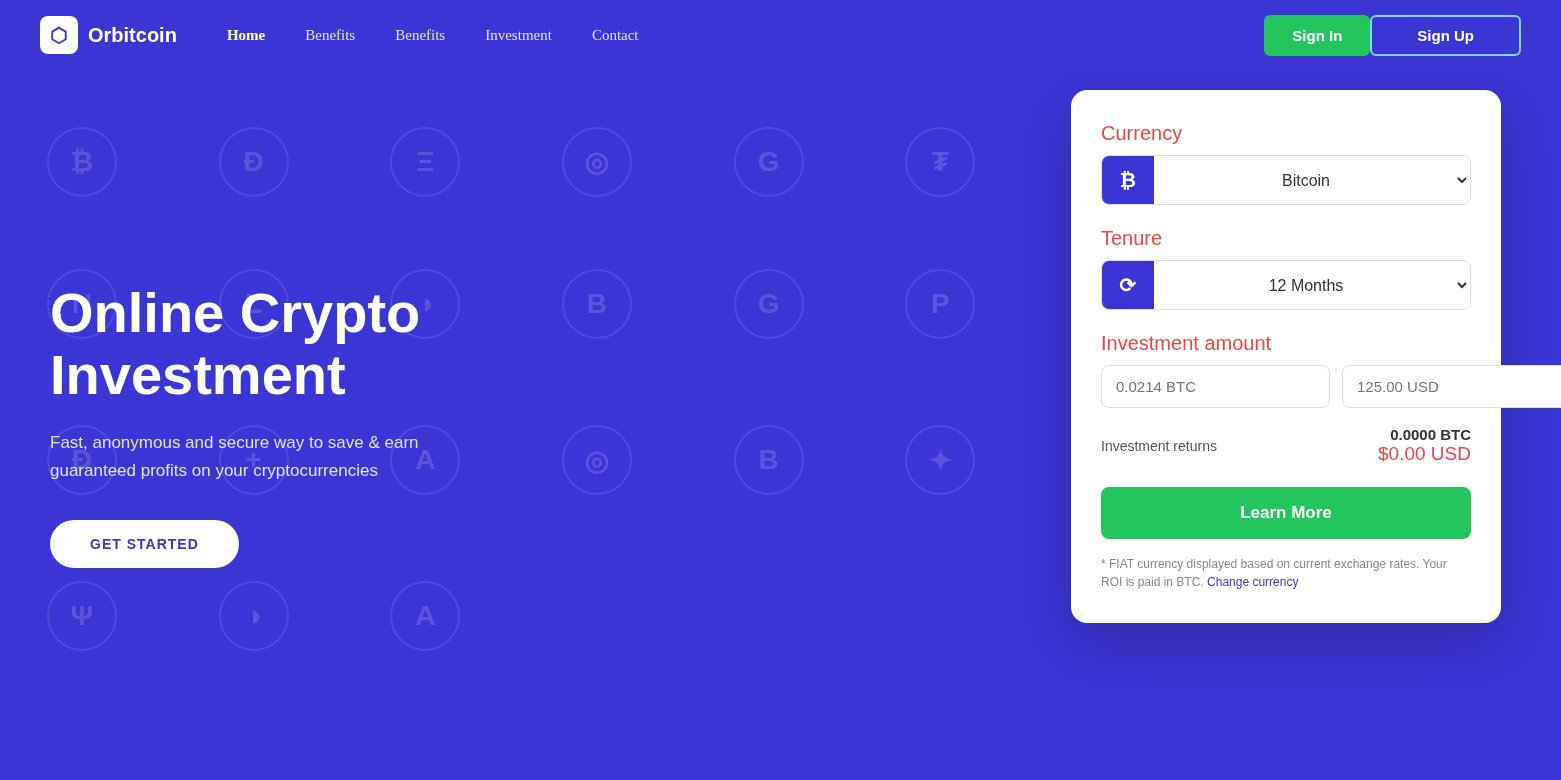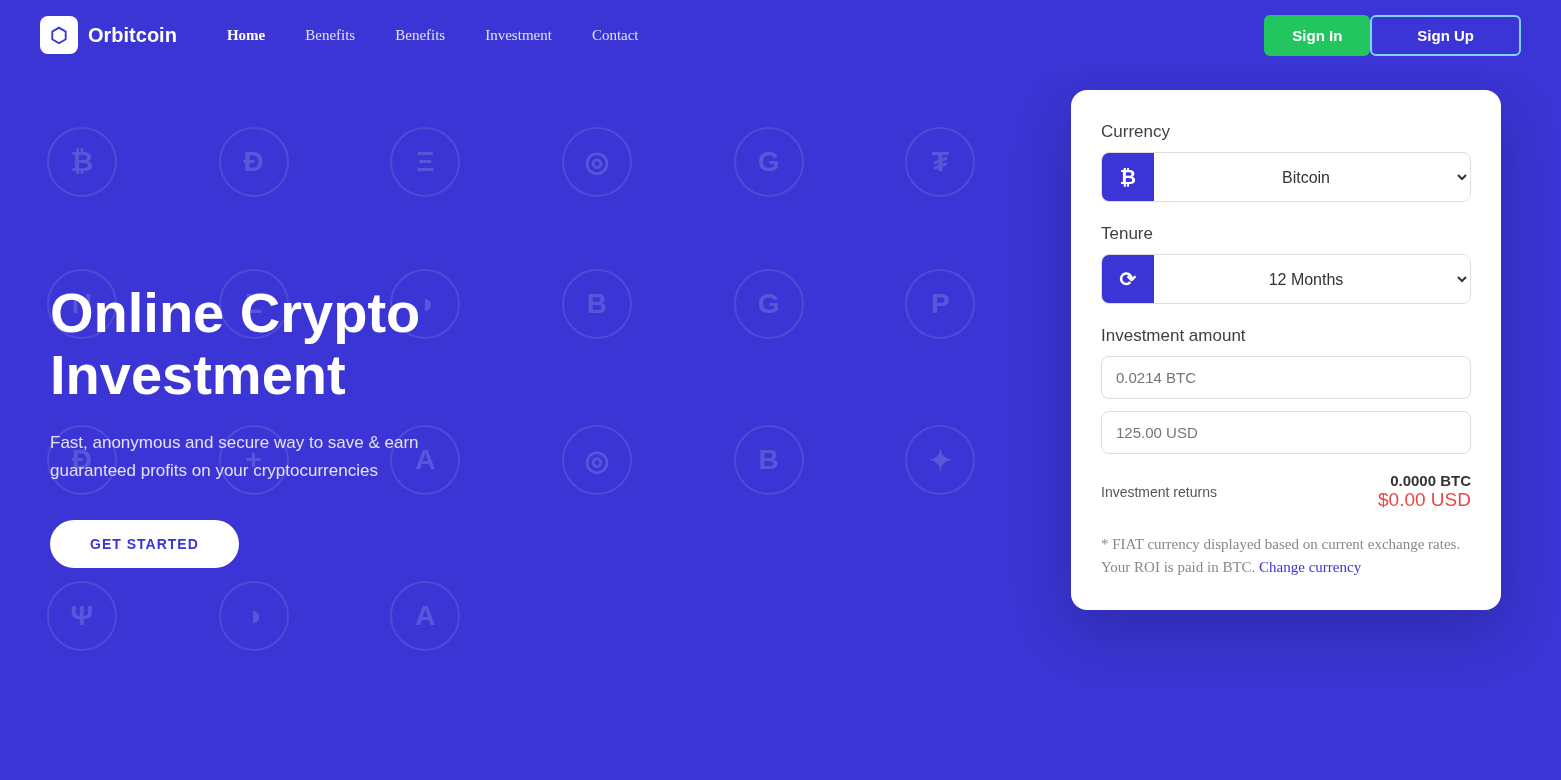--- a/index.html
+++ b/index.html
@@ -173,22 +173,22 @@
       top: 20px;
       width: 430px;
       background: white;
       border-radius: 16px;
       padding: 32px 30px;
       z-index: 5;
       box-shadow: 0 20px 60px rgba(0,0,0,0.2);
     }
 
     .calc-section-label {
-      font-size: 17px;
-      color: #404040;
+      font-size: 20px;
+      color: #ef4444;
       margin-bottom: 10px;
       font-weight: 500;
     }
 
     .select-wrapper {
       display: flex;
       align-items: center;
       border: 1px solid #ddd;
       border-radius: 8px;
       overflow: hidden;
@@ -219,21 +219,20 @@
       background: white;
       cursor: pointer;
       appearance: auto;
       text-align: center;
     }
 
     .amount-row {
       display: flex;
       gap: 12px;
       margin-bottom: 18px;
-      flex-direction: column;
     }
 
     .amount-input {
       flex: 1;
       border: 1px solid #ddd;
       border-radius: 8px;
       padding: 12px 14px;
       font-size: 15px;
       color: #aaa;
       outline: none;
@@ -273,24 +272,23 @@
       border: none;
       border-radius: 8px;
       padding: 16px;
       font-size: 17px;
       font-weight: 700;
       cursor: pointer;
       margin-bottom: 16px;
     }
 
     .fiat-note {
-      font-size: 15px;
+      font-size: 12px;
       color: #888;
       line-height: 1.5;
-      font-family: Liberation Serif, serif;
     }
 
     .fiat-note a {
       color: #3a35d4;
       text-decoration: none;
     }
   </style>
 </head>
 <body>
 
@@ -387,20 +385,21 @@
     
     <div class="returns-row">
       <span class="returns-label">Investment returns</span>
       <div class="returns-values">
         <div class="returns-btc">0.0000 BTC</div>
         <div class="returns-usd">$0.00 USD</div>
       </div>
     </div>
 
     
+    <button class="btn-learnmore">Learn More</button>
 
     
     <p class="fiat-note">
       <span>* FIAT currency displayed based on current exchange rates. Your ROI is paid in BTC.</span>
       <a href="#">Change currency</a>
     </p>
 
   </div>
 </section>
 

